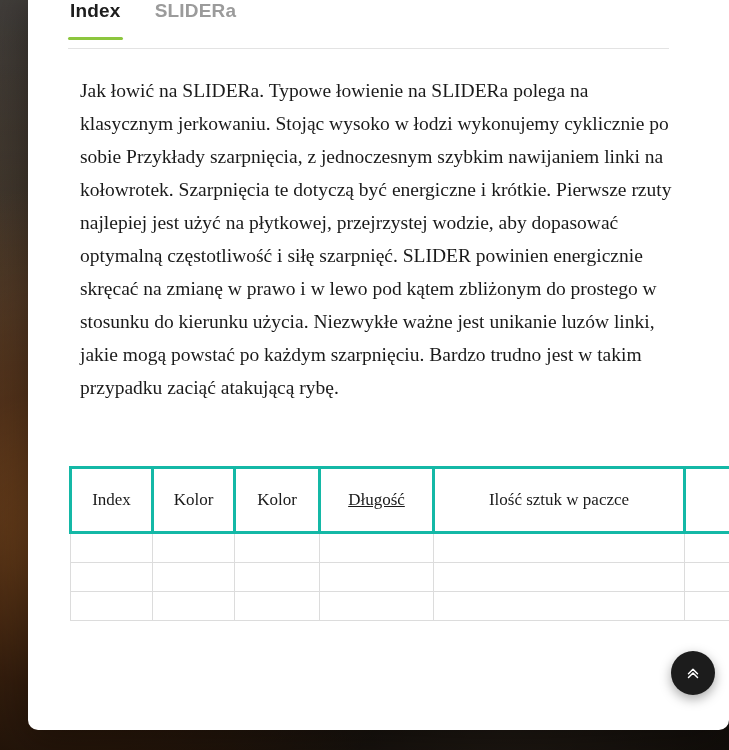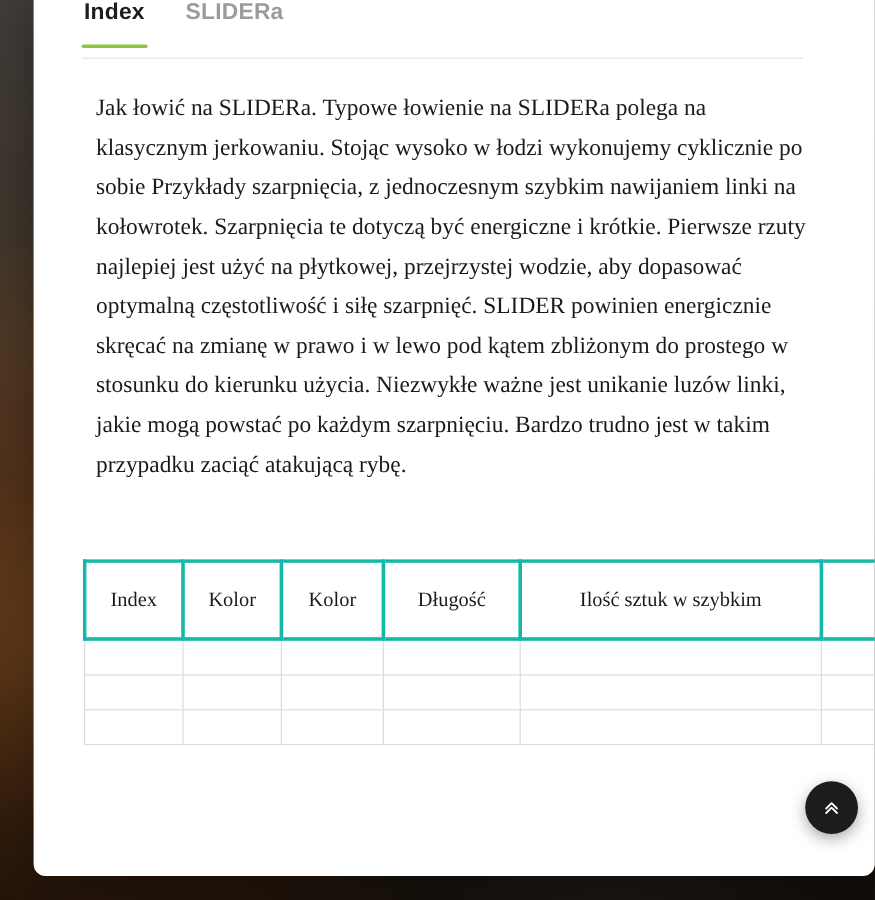--- a/index.html
+++ b/index.html
@@ -117,21 +117,21 @@
     padding: 0 6px;
   }
   table.spec td {
     height: 28px;
     border: 1px solid #dcdcdc;
     padding: 0 6px;
   }
   .c0 { width: 67px; }
   .c1 { width: 67px; margin-top: 39px; }
   .c2 { width: 70px; }
-  .c3 { width: 99px; }
+  .c3 { width: 99px; text-decoration: underline; }
   .c4 { width: 236px; }
   .c5 { width: 200px; }
 
   
   #scroll-top {
     position: absolute;
     left: 643px;
     top: 663px;
     width: 44px;
     height: 44px;
@@ -167,21 +167,21 @@
   <div id="description">Jak łowić na SLIDERa. Typowe łowienie na SLIDERa polega na klasycznym jerkowaniu. Stojąc wysoko w łodzi wykonujemy cyklicznie po sobie Przykłady szarpnięcia, z jednoczesnym szybkim nawijaniem linki na kołowrotek. Szarpnięcia te dotyczą być energiczne i krótkie. Pierwsze rzuty najlepiej jest użyć na płytkowej, przejrzystej wodzie, aby dopasować optymalną częstotliwość i siłę szarpnięć. SLIDER powinien energicznie skręcać na zmianę w prawo i w lewo pod kątem zbliżonym do prostego w stosunku do kierunku użycia. Niezwykłe ważne jest unikanie luzów linki, jakie mogą powstać po każdym szarpnięciu. Bardzo trudno jest w takim przypadku zaciąć atakującą rybę.</div>
 
   <div id="spec-table-wrap">
     <table class="spec">
       <thead>
         <tr>
           <th class="c0">Index</th>
           <th class="c1">Kolor</th>
           <th class="c2">Kolor</th>
           <th class="c3">Długość</th>
-          <th class="c4">Ilość sztuk w szybkim</th>
+          <th class="c4">Ilość sztuk w paczce</th>
           <th class="c5">Polecane</th>
         </tr>
       </thead>
       <tbody>
         <tr>
           <td class="c0"></td>
           <td class="c1"></td>
           <td class="c2"></td>
           <td class="c3"></td>
           <td class="c4"></td>

